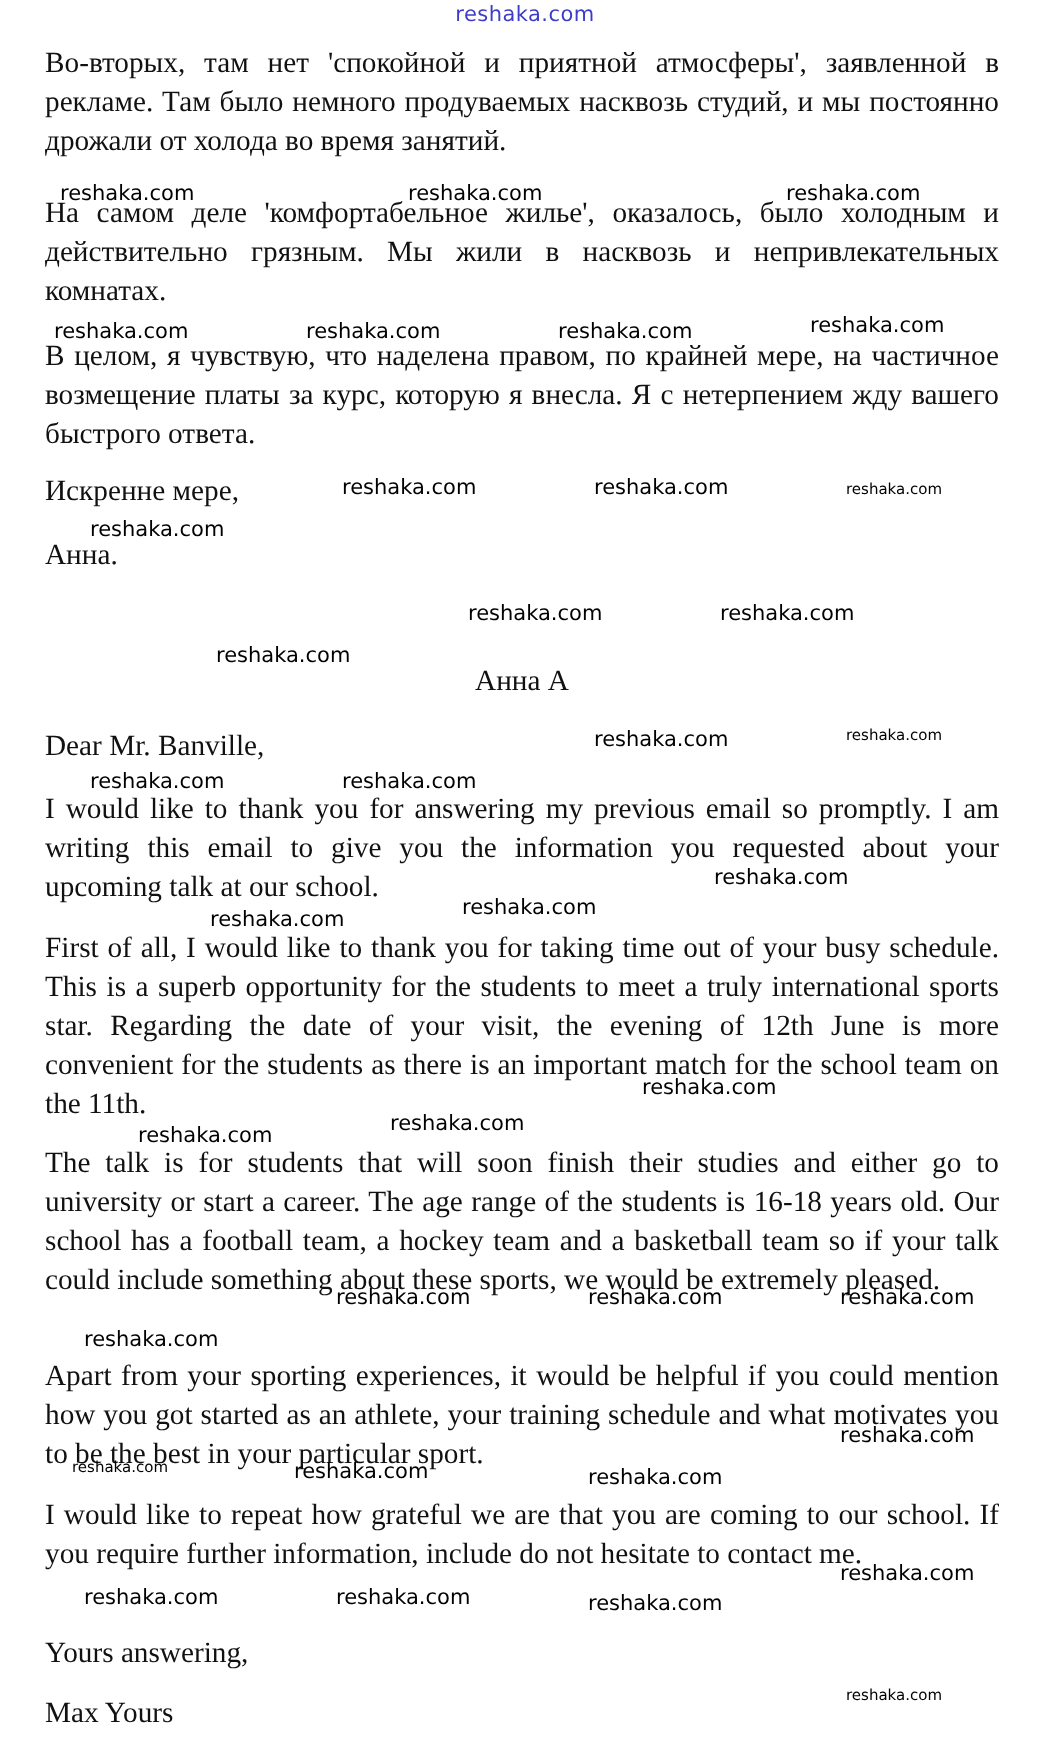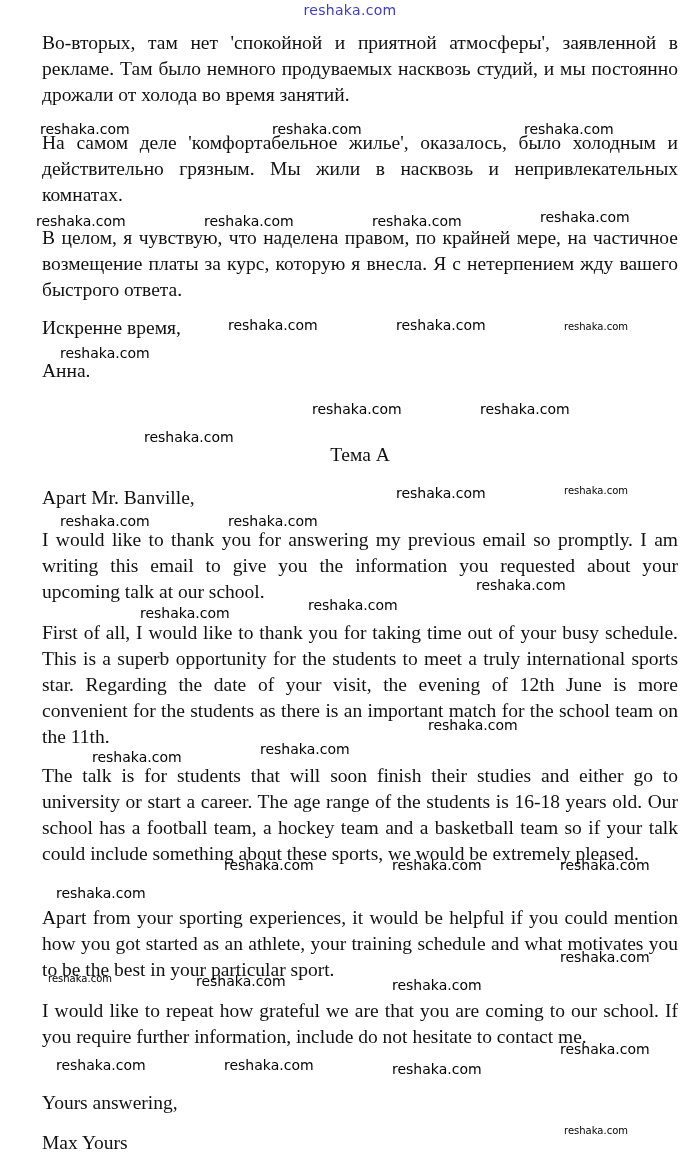--- a/index.html
+++ b/index.html
@@ -6,43 +6,43 @@
     body { width: 700px; height: 1171px; position: relative; overflow: hidden; }
     .header {
       position: absolute; left: 0; top: 2px; width: 700px; text-align: center;
       font-family: "DejaVu Sans", sans-serif; font-size: 14px; color: #3c3cc8;
       letter-spacing: 0.3px;
     }
     .doc {
       position: absolute; left: 26px; top: 30px; width: 636px;
       font-family: "Liberation Serif", serif; font-size: 19.5px; line-height: 26px; color: #111;
     }
-    .para { margin: 0; text-align: justify; position: absolute; left: 16px; width: 636px; }
+    .para { margin: 0; text-align: justify; position: absolute; left: 4px; width: 636px; }
     .center { text-align: center; }
     .wm {
       position: absolute; font-family: "DejaVu Sans", sans-serif; color: #000;
       font-size: 14px; white-space: nowrap;
     }
     .wm.small { font-size: 10px; }
   </style>
 </head>
 <body>
 
 <div class="header">reshaka.com</div>
 
 <div class="doc">
   <p class="para" style="top:0px">Во-вторых, там нет 'спокойной и приятной атмосферы', заявленной в рекламе. Там было немного продуваемых насквозь студий, и мы постоянно дрожали от холода во время занятий.</p>
   <p class="para" style="top:100px">На самом деле 'комфортабельное жилье', оказалось, было холодным и действительно грязным. Мы жили в насквозь и непривлекательных комнатах.</p>
   <p class="para" style="top:195px">В целом, я чувствую, что наделена правом, по крайней мере, на частичное возмещение платы за курс, которую я внесла. Я с нетерпением жду вашего быстрого ответа.</p>
-  <p class="para" style="top:285px">Искренне время,</p>
+  <p class="para" style="top:285px">Искренне мере,</p>
   <p class="para" style="top:328px">Анна.</p>
 
-  <p class="para center" style="top:412px">Тема А</p>
+  <p class="para center" style="top:412px">Анна А</p>
 
-  <p class="para" style="top:455px">Apart Mr. Banville,</p>
+  <p class="para" style="top:455px">Dear Mr. Banville,</p>
   <p class="para" style="top:497px">I would like to thank you for answering my previous email so promptly. I am writing this email to give you the information you requested about your upcoming talk at our school.</p>
   <p class="para" style="top:590px">First of all, I would like to thank you for taking time out of your busy schedule. This is a superb opportunity for the students to meet a truly international sports star. Regarding the date of your visit, the evening of 12th June is more convenient for the students as there is an important match for the school team on the 11th.</p>
   <p class="para" style="top:733px">The talk is for students that will soon finish their studies and either go to university or start a career. The age range of the students is 16-18 years old. Our school has a football team, a hockey team and a basketball team so if your talk could include something about these sports, we would be extremely pleased.</p>
   <p class="para" style="top:875px">Apart from your sporting experiences, it would be helpful if you could mention how you got started as an athlete, your training schedule and what motivates you to be the best in your particular sport.</p>
   <p class="para" style="top:968px">I would like to repeat how grateful we are that you are coming to our school. If you require further information, include do not hesitate to contact me.</p>
   <p class="para" style="top:1060px">Yours answering,</p>
   <p class="para" style="top:1100px">Max Yours</p>
 </div>
 
 <span class="wm" style="left:40px;top:121px">reshaka.com</span>

